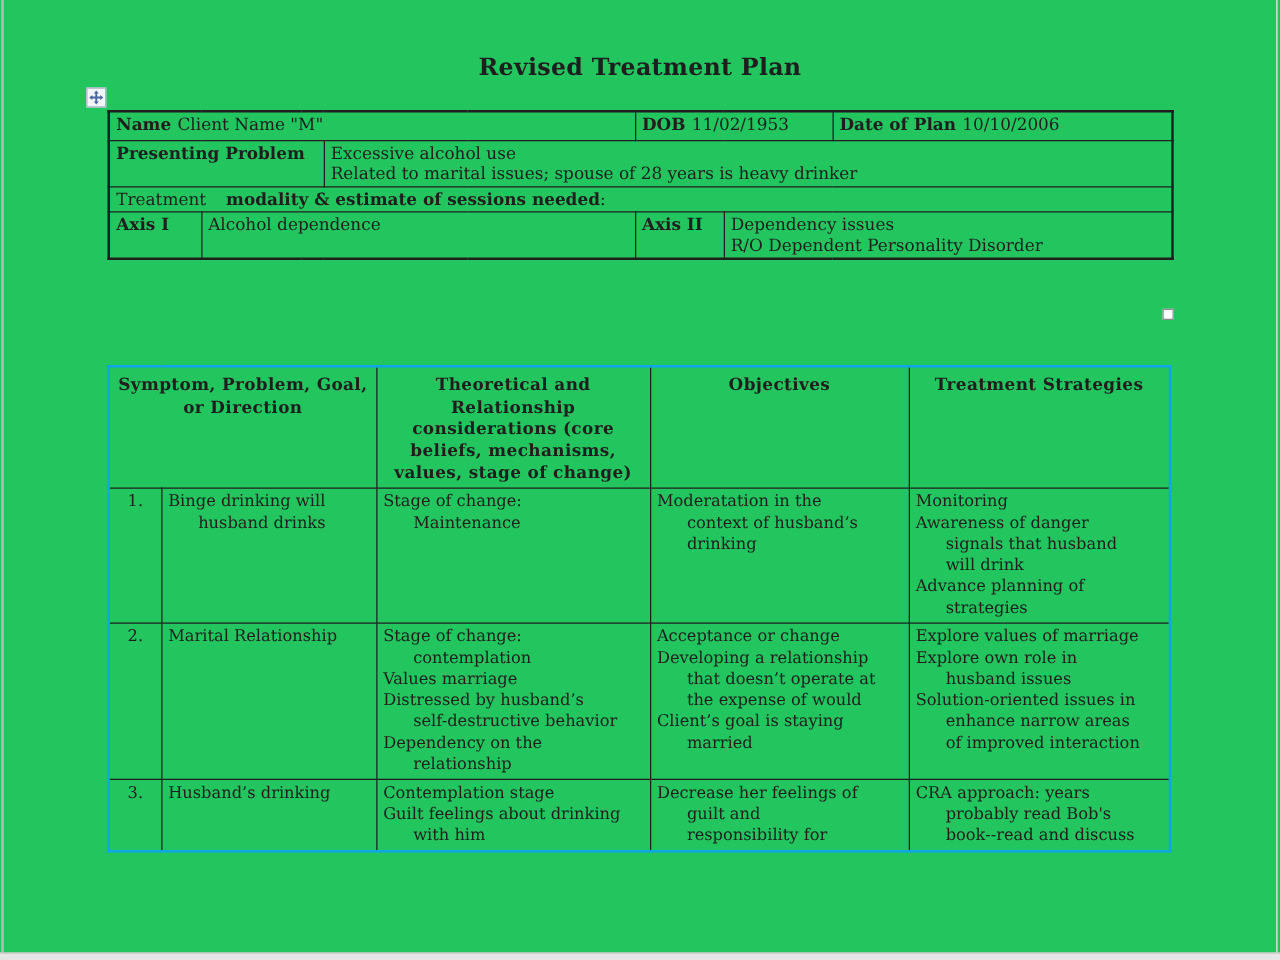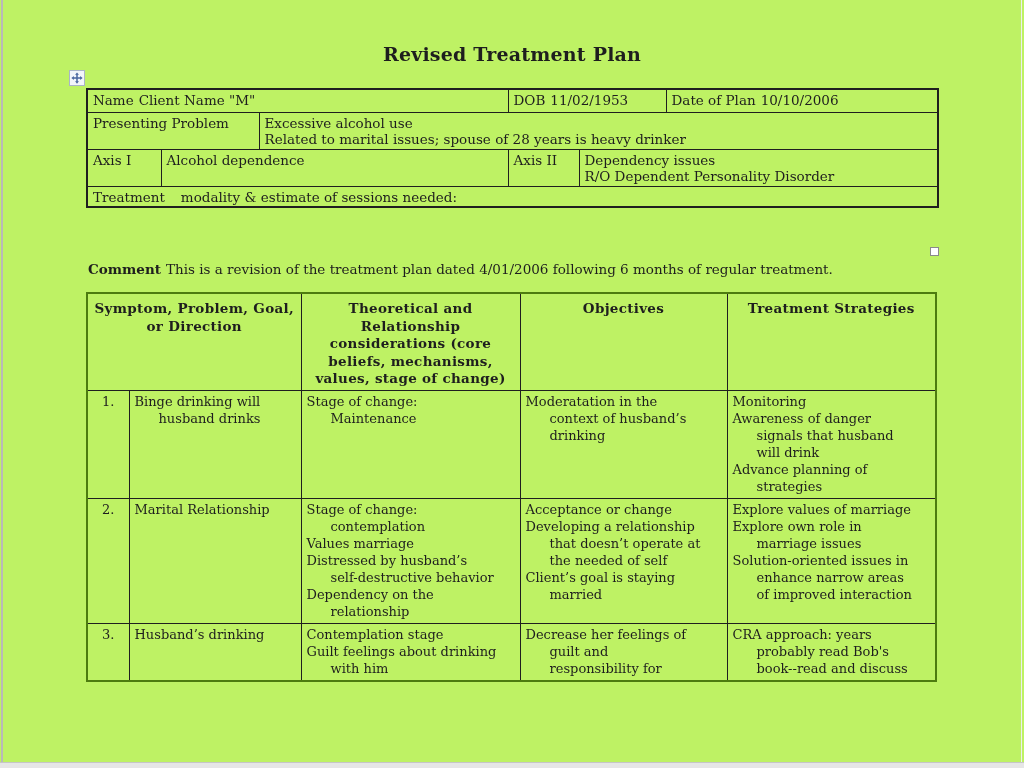--- a/index.html
+++ b/index.html
@@ -3,21 +3,21 @@
 <meta charset="utf-8">
 <style>
   * { margin: 0; padding: 0; box-sizing: border-box; }
   html, body { width: 1024px; height: 768px; background: #ffffff; }
   body {
     font-family: "DejaVu Serif", "Liberation Serif", serif;
     color: #1e1e1e;
     position: relative;
     overflow: hidden;
   }
-  .page { position: absolute; inset: 0; background: #bef264; }
+  .page { position: absolute; inset: 0; background: #22c55e; }
 
   
   .edge-left   { position: absolute; left: 1px; top: 0; width: 2px; height: 768px; background: #b9b9b9; }
   .edge-bottom { position: absolute; left: 0; top: 762px; width: 1024px; height: 6px; background: #e6e6e6; border-top: 1px solid #c6c6c6; }
   .edge-right  { position: absolute; right: 2px; top: 0; width: 1px; height: 768px; background: #ededed; }
 
   .doc-title {
     position: absolute; left: 0; top: 42px; width: 1024px;
     text-align: center; font-size: 19px; font-weight: bold; line-height: 24px;
     letter-spacing: 0.2px;
@@ -38,30 +38,30 @@
     border: 1px solid #8a8a8a; background: #ffffff;
     cursor: nwse-resize;
   }
 
   table { border-collapse: collapse; table-layout: fixed; }
   td, th { border: 1.5px solid #1f1f1f; vertical-align: top; }
 
   
   .info-table { position: absolute; left: 86px; top: 88px; width: 851px; border: 2px solid #1f1f1f; }
   .info-table td { font-size: 13.5px; line-height: 16.5px; padding: 2px 5px 1px 5px; }
-  .info-table b { font-weight: normal; margin-right: 5px; }
+  .info-table b { font-weight: bold; margin-right: 5px; }
   .tx-row .pref { margin-right: 16px; }
   .tx-row b { margin-right: 0; }
 
   
   .comment { position: absolute; left: 88px; top: 260px; width: 900px; font-size: 13.5px; line-height: 18px; }
   .comment b { margin-right: 5px; }
 
   
-  .plan-table { position: absolute; left: 86px; top: 292px; width: 849px; border: 2px solid #4d7c0f; }
+  .plan-table { position: absolute; left: 86px; top: 292px; width: 849px; border: 2px solid #0ea5e9; }
   .plan-table th {
     font-size: 13.5px; font-weight: bold; text-align: center;
     padding: 6px 4px 2px 4px; line-height: 17.5px; height: 93px;
     letter-spacing: 0.3px;
   }
   .plan-table td { font-size: 13px; line-height: 17px; padding: 2px 3px 3px 5px; }
   .plan-table td.num { text-align: center; padding-left: 1px; padding-right: 1px; }
   .ln { white-space: pre-wrap; tab-size: 24px; -moz-tab-size: 24px; }
 </style>
 </head>
@@ -106,48 +106,45 @@
     </tr>
     <tr style="height:34px">
       <td colspan="3">
         <b>Presenting Problem</b>
       </td>
       <td colspan="5">
             <div class="ln">Excessive alcohol use</div>
             <div class="ln">Related to marital issues; spouse of 28 years is heavy drinker</div>
           </td>
     </tr>
+    <tr style="height:18px">
+      <td colspan="8" class="tx-row">
+        <span class="pref">Treatment</span><b>modality &amp; estimate of sessions needed</b><span>:</span>
+      </td>
+    </tr>
     <tr style="height:35px">
       <td>
         <b>Axis I</b>
       </td>
       <td colspan="4">
         <span>Alcohol dependence</span>
       </td>
       <td>
         <b>Axis II</b>
       </td>
       <td colspan="2">
             <div class="ln">Dependency issues</div>
             <div class="ln">R/O Dependent Personality Disorder</div>
           </td>
     </tr>
-    <tr style="height:18px">
-      <td colspan="8" class="tx-row">
-        <span class="pref">Treatment</span><b>modality &amp; estimate of sessions needed</b><span>:</span>
-      </td>
-    </tr>
   </tbody>
     </table>
 
   <div class="resize-handle"></div>
 
-  <p class="comment">
-    <b>Comment</b><span>This is a revision of the treatment plan dated 4/01/2006 following 6 months of regular treatment.</span>
-  </p>
 
   <table class="plan-table">
     <colgroup>
       <col style="width:42px">
         <col style="width:172px">
         <col style="width:219px">
         <col style="width:207px">
         <col style="width:209px">
     </colgroup>
     <thead>
@@ -198,28 +195,28 @@
             <div class="ln">Values marriage</div>
             <div class="ln">Distressed by husband’s</div>
             <div class="ln">	self-destructive behavior</div>
             <div class="ln">Dependency on the</div>
             <div class="ln">	relationship</div>
           </td>
           <td>
             <div class="ln">Acceptance or change</div>
             <div class="ln">Developing a relationship</div>
             <div class="ln">	that doesn’t operate at</div>
-            <div class="ln">	the needed of self</div>
+            <div class="ln">	the expense of would</div>
             <div class="ln">Client’s goal is staying</div>
             <div class="ln">	married</div>
           </td>
           <td>
             <div class="ln">Explore values of marriage</div>
             <div class="ln">Explore own role in</div>
-            <div class="ln">	marriage issues</div>
+            <div class="ln">	husband issues</div>
             <div class="ln">Solution-oriented issues in</div>
             <div class="ln">	enhance narrow areas</div>
             <div class="ln">	of improved interaction</div>
           </td>
         </tr>
         <tr>
           <td class="num">
             <div class="ln">3.</div>
           </td>
           <td>

